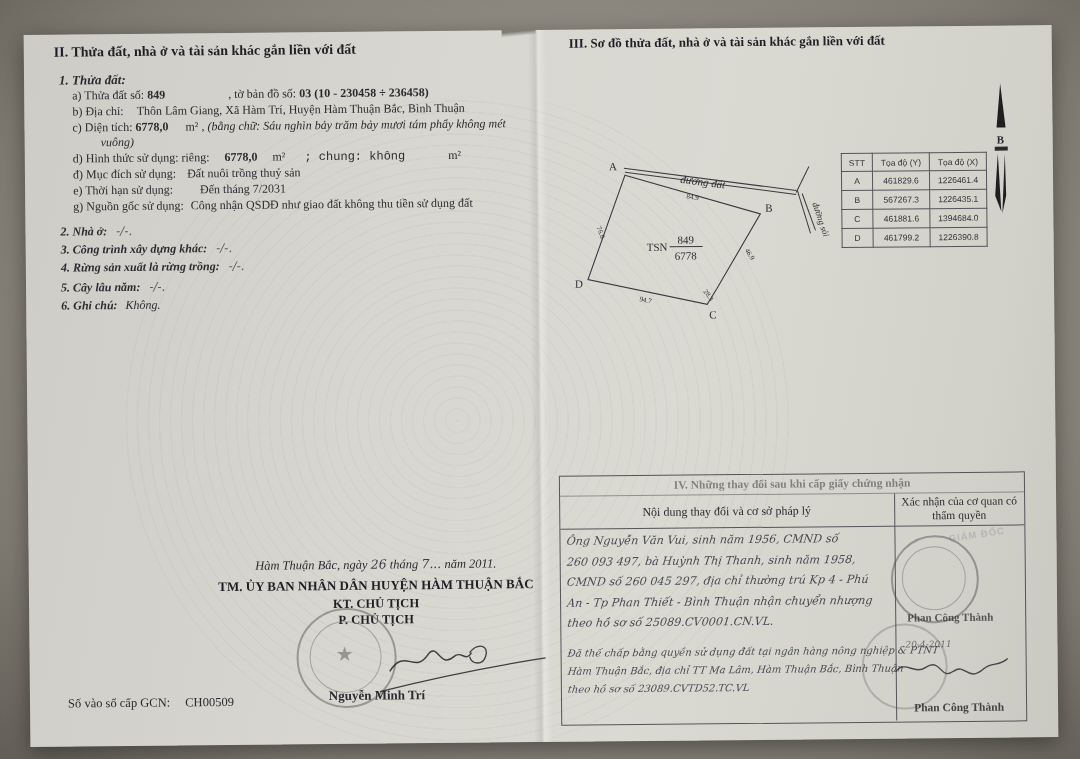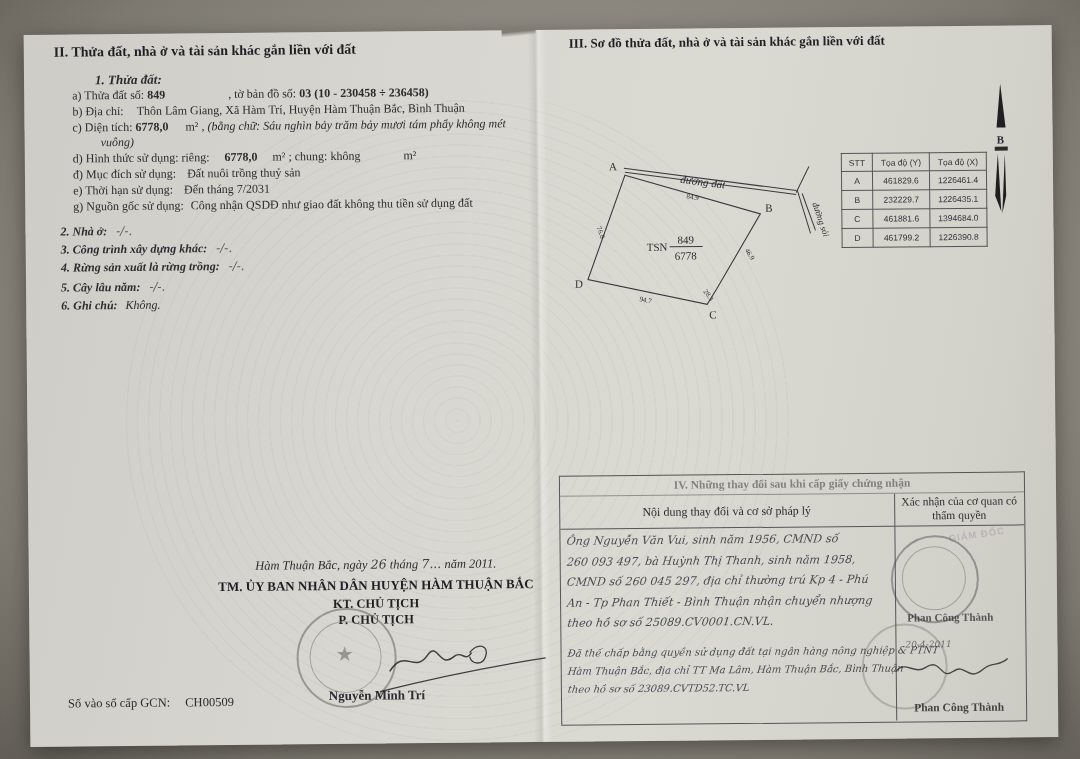--- a/index.html
+++ b/index.html
@@ -51,21 +51,21 @@
 </head>
 <body>
 
 <div class="photo">
   <div class="paper">
     <div class="watermark"></div>
     <div class="fold"></div>
     <div class="fold-notch"></div>
 
     <div class="abs h2" style="left:30px;top:10px;">II. Thửa đất, nhà ở và tài sản khác gắn liền với đất</div>
-    <div class="abs txt b i" style="left:35px;top:38px;font-size:13px;margin-left:36px;">1. Thửa đất:</div>
+    <div class="abs txt b i" style="left:35px;top:38px;font-size:13px;">1. Thửa đất:</div>
 
     <div class="abs txt" style="left:48px;top:54px;">
       <span>a) Thửa đất số:</span>
       <span class="b">849</span>
       <span style="margin-left:60px;text-align:right;">, tờ bản đồ số:</span>
       <span class="b">03 (10 - 230458 ÷ 236458)</span>
     </div>
     <div class="abs txt" style="left:48px;top:70px;">
       <span>b) Địa chỉ:</span>
       <span style="margin-left:10px;">Thôn Lâm Giang, Xã Hàm Trí, Huyện Hàm Thuận Bắc, Bình Thuận</span>
@@ -74,30 +74,30 @@
       <span>c) Diện tích:</span>
       <span class="b">6778,0</span>
       <span style="margin-left:14px;">m²</span>
       <span class="i">, (bằng chữ: Sáu nghìn bảy trăm bảy mươi tám phẩy không mét</span>
     </div>
     <div class="abs txt i" style="left:76px;top:101px;">vuông)</div>
     <div class="abs txt" style="left:48px;top:117px;">
       <span>d) Hình thức sử dụng: riêng:</span>
       <span class="b" style="margin-left:12px;">6778,0</span>
       <span style="margin-left:12px;">m²</span>
-      <span style="margin-left:0;">; chung: không</span>
+      <span style="margin-left:16px;font-family:Liberation Mono, monospace;">; chung: không</span>
       <span style="margin-left:40px;">m²</span>
     </div>
     <div class="abs txt" style="left:48px;top:133px;">
       <span>đ) Mục đích sử dụng:</span>
       <span style="margin-left:8px;">Đất nuôi trồng thuỷ sản</span>
     </div>
     <div class="abs txt" style="left:48px;top:149px;">
       <span>e) Thời hạn sử dụng:</span>
-      <span style="margin-left:8px;">Đến tháng 7/2031</span>
+      <span style="margin-left:24px;">Đến tháng 7/2031</span>
     </div>
     <div class="abs txt" style="left:48px;top:165px;">
       <span>g) Nguồn gốc sử dụng:</span>
       <span style="margin-left:4px;">Công nhận QSDĐ như giao đất không thu tiền sử dụng đất</span>
     </div>
 
     <div class="abs txt" style="left:35px;top:190px;">
       <span class="b i">2. Nhà ở:</span>
       <span class="hw" style="margin-left:6px;opacity:.8;">-/-.</span>
     </div>
@@ -159,21 +159,21 @@
         <td style="width:52px;">Tọa độ (Y)</td>
         <td style="width:52px;">Tọa độ (X)</td>
       </tr>
       <tr class="ct-c">
         <td>A</td>
         <td>461829.6</td>
         <td>1226461.4</td>
       </tr>
       <tr class="ct-c">
         <td>B</td>
-        <td>232229.7</td>
+        <td>567267.3</td>
         <td>1226435.1</td>
       </tr>
       <tr class="ct-c">
         <td>C</td>
         <td>461881.6</td>
         <td>1394684.0</td>
       </tr>
       <tr class="ct-c">
         <td>D</td>
         <td>461799.2</td>

